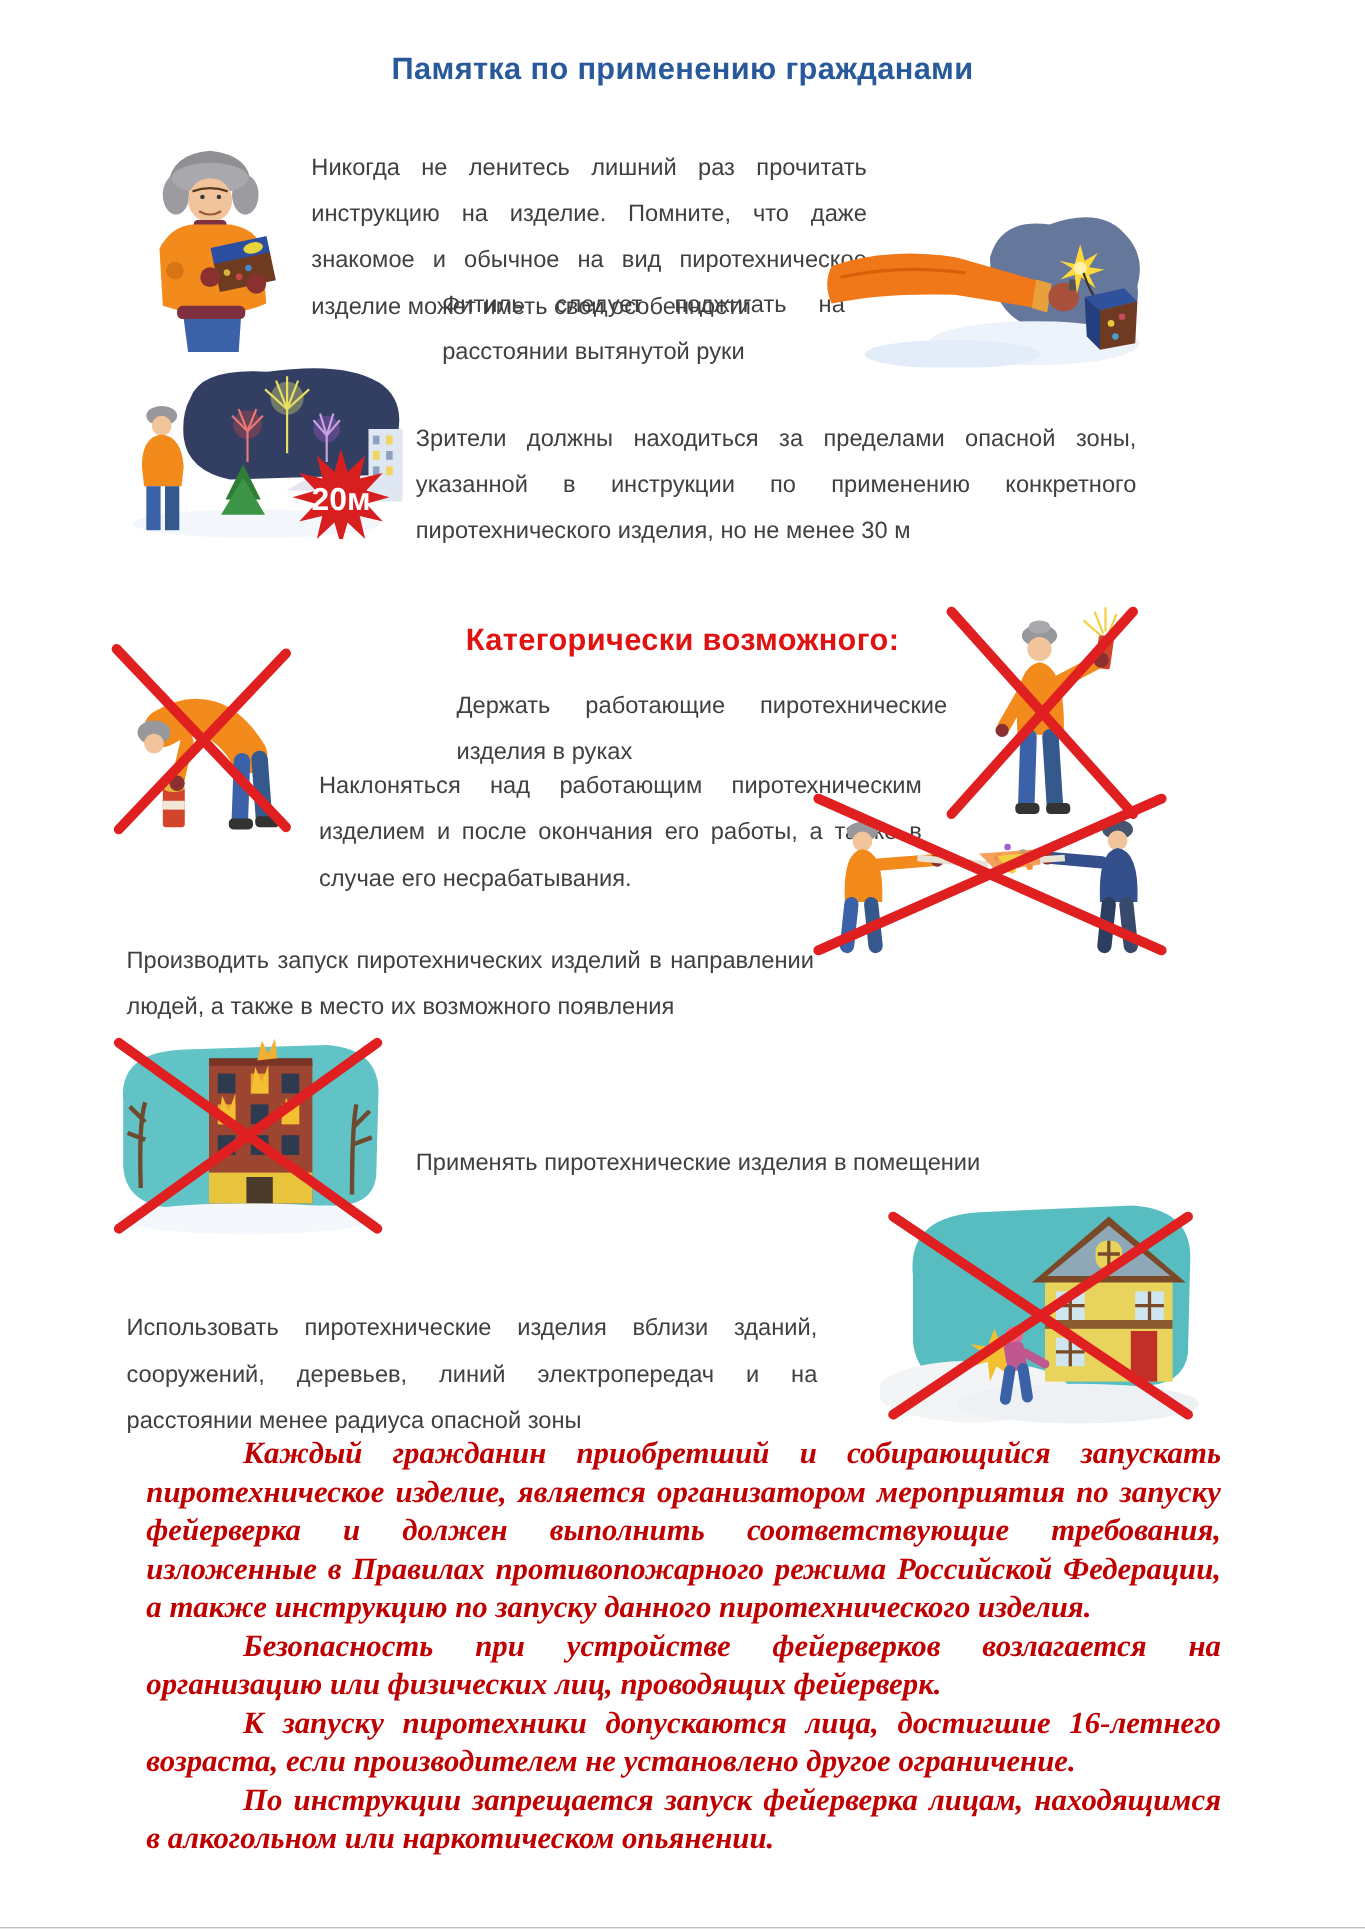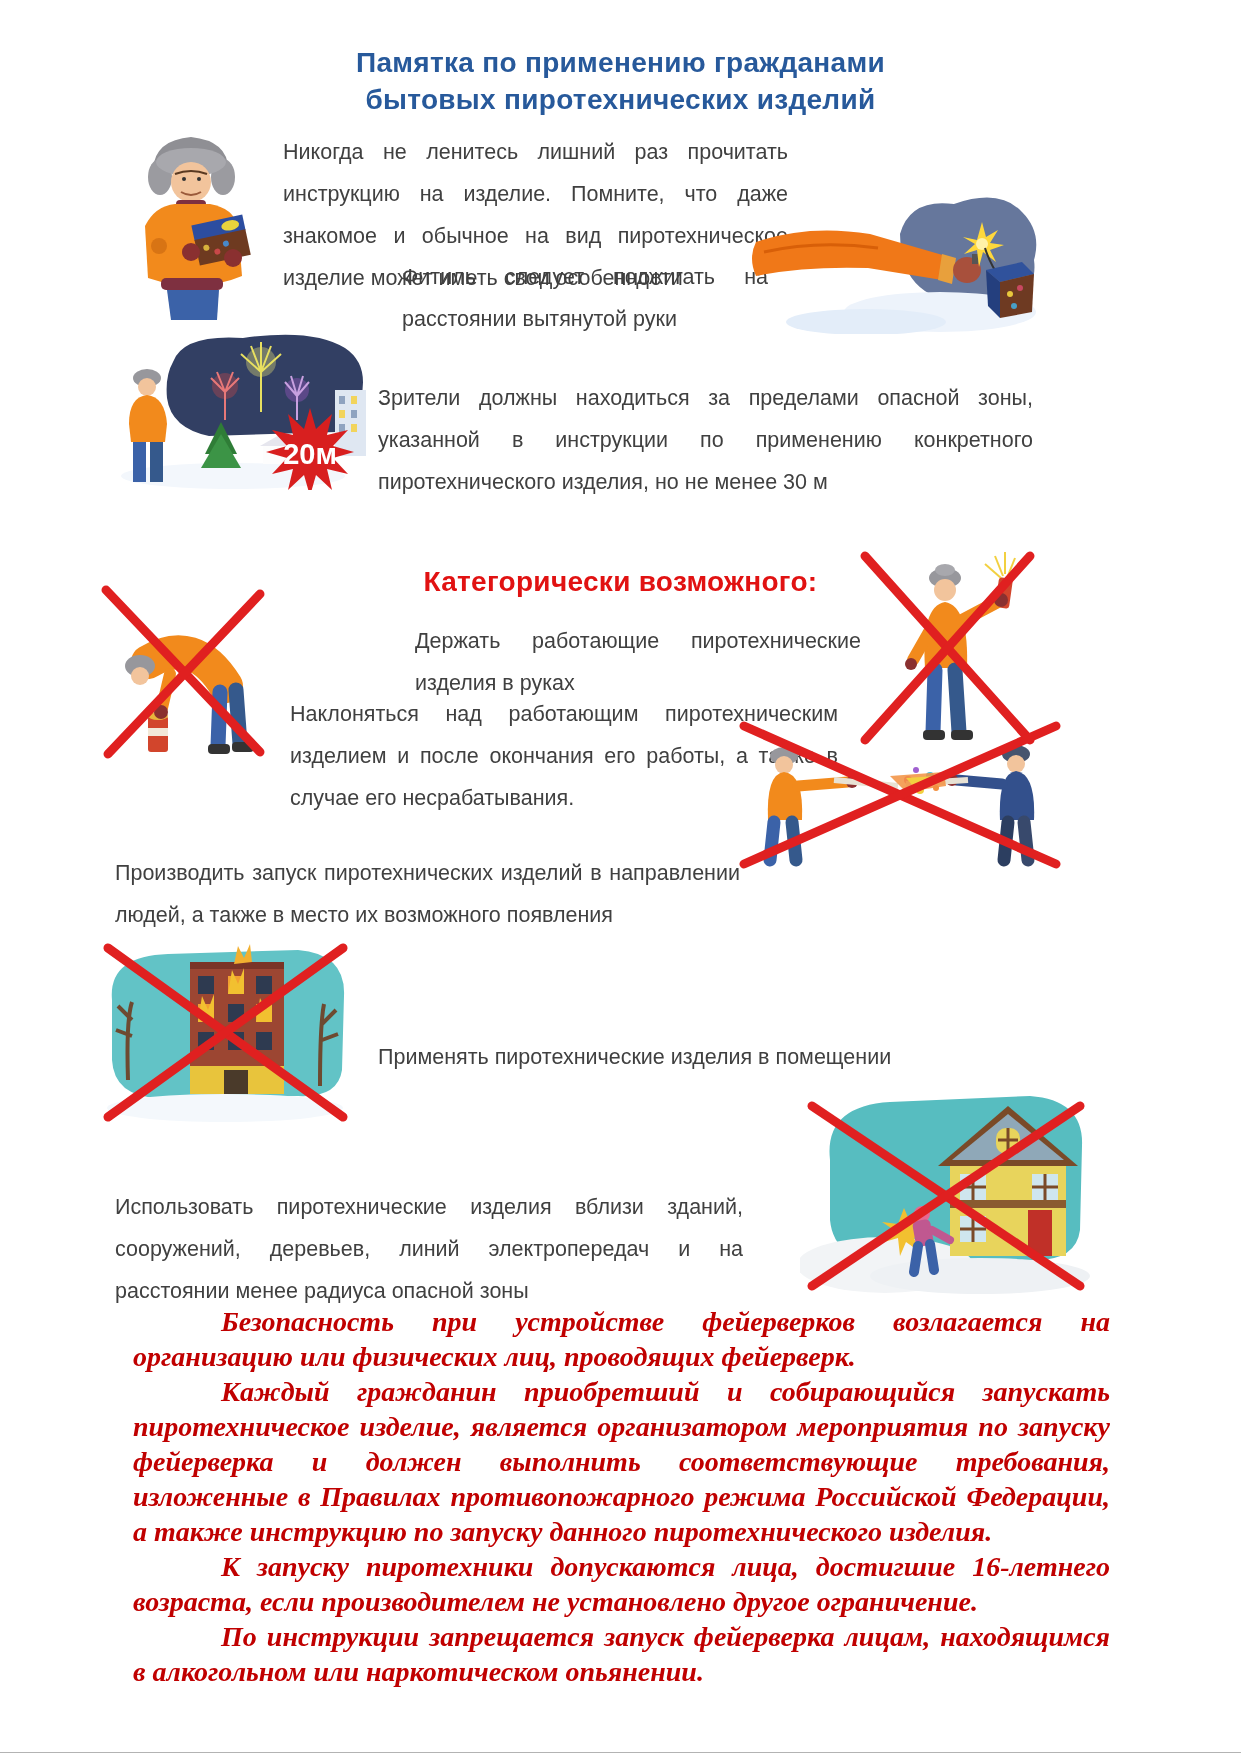--- a/index.html
+++ b/index.html
@@ -18,21 +18,20 @@
   .footer-block p{margin:0;text-indent:88px;}
   .page-edge{position:absolute;left:0;right:0;bottom:1px;border-top:1px solid #b3b3b3;}
 </style>
 </head>
 <body>
 
 <div class="page">
 
   <div class="doc-title">
     <div>Памятка по применению гражданами</div>
-    <div>бытовых пиротехнических изделий</div>
   </div>
 
   <div class="illus" style="left:115px;top:124px;width:155px;height:197px">
     <svg viewBox="0 0 155 197">
       <path d="M38 45 Q40 16 76 13 Q113 17 113 45 Q95 33 76 33 Q56 33 38 45Z" fill="#8f8f94"></path>
       <ellipse cx="45" cy="53" rx="12" ry="18" fill="#9b9ba0"></ellipse>
       <ellipse cx="108" cy="53" rx="12" ry="18" fill="#9b9ba0"></ellipse>
       <ellipse cx="76" cy="38" rx="35" ry="14" fill="#a8a8ad"></ellipse>
       <ellipse cx="76" cy="58" rx="20" ry="20" fill="#f2c49c"></ellipse>
       <path d="M60 50 Q76 44 92 50" stroke="#5a3a22" fill="none" stroke-width="2"></path>
@@ -275,20 +274,20 @@
       <g stroke="#e02020" stroke-width="9" stroke-linecap="round">
         <line x1="12" y1="26" x2="280" y2="206"></line>
           <line x1="280" y1="26" x2="12" y2="206"></line>
       </g>
     </svg>
   </div>
 
   <div class="body-text" style="left:115px;top:1186px;width:628px">Использовать пиротехнические изделия вблизи зданий, сооружений, деревьев, линий электропередач и на расстоянии менее радиуса опасной зоны</div>
 
   <div class="footer-block">
+    <p>Каждый гражданин приобретший и собирающийся запускать пиротехническое изделие, является организатором мероприятия по запуску фейерверка и должен выполнить соответствующие требования, изложенные в Правилах противопожарного режима Российской Федерации, а также инструкцию по запуску данного пиротехнического изделия.</p>
     <p>Безопасность при устройстве фейерверков возлагается на организацию или физических лиц, проводящих фейерверк.</p>
-    <p>Каждый гражданин приобретший и собирающийся запускать пиротехническое изделие, является организатором мероприятия по запуску фейерверка и должен выполнить соответствующие требования, изложенные в Правилах противопожарного режима Российской Федерации, а также инструкцию по запуску данного пиротехнического изделия.</p>
     <p>К запуску пиротехники допускаются лица, достигшие 16-летнего возраста, если производителем не установлено другое ограничение.</p>
     <p>По инструкции запрещается запуск фейерверка лицам, находящимся в алкогольном или наркотическом опьянении.</p>
   </div>
 
   <div class="page-edge"></div>
 </div>
 
 </body></html>

